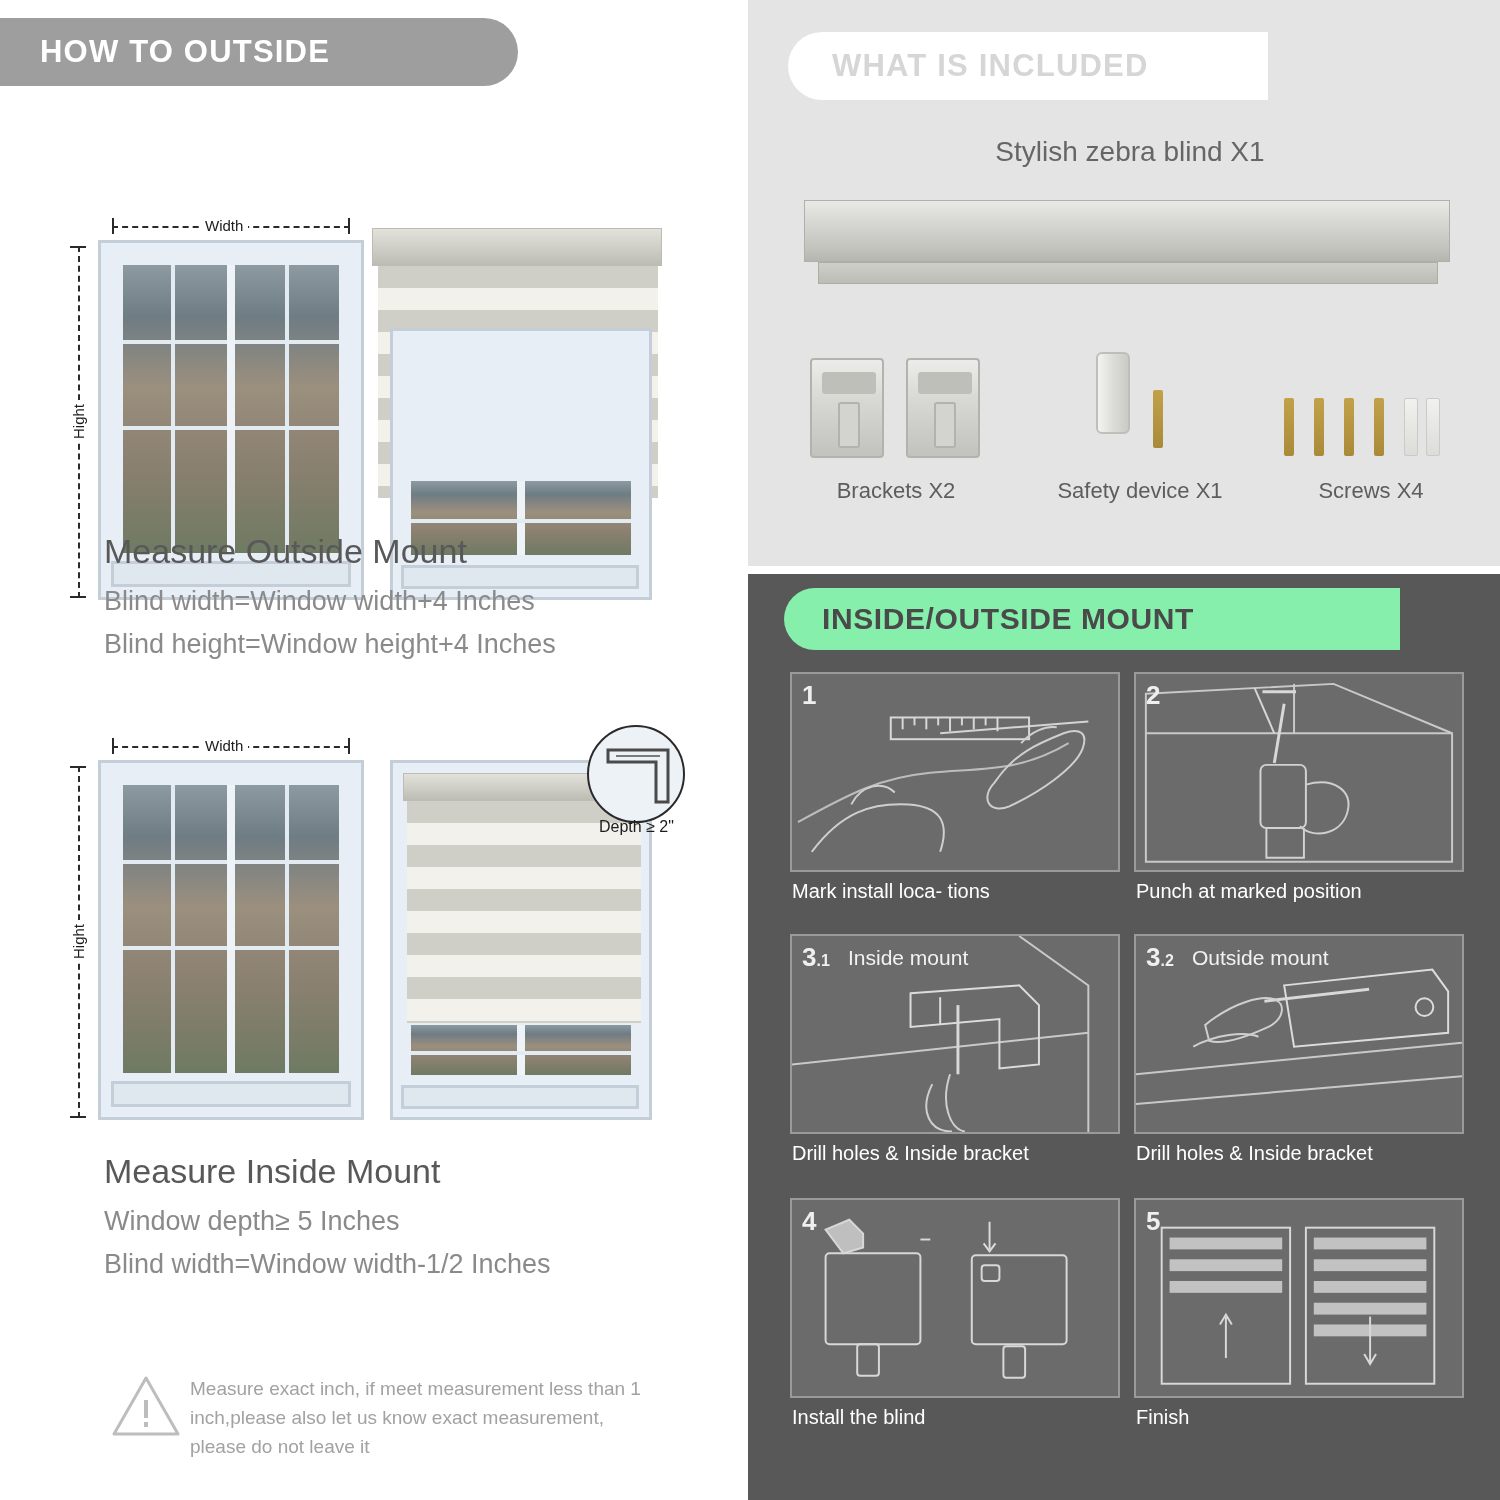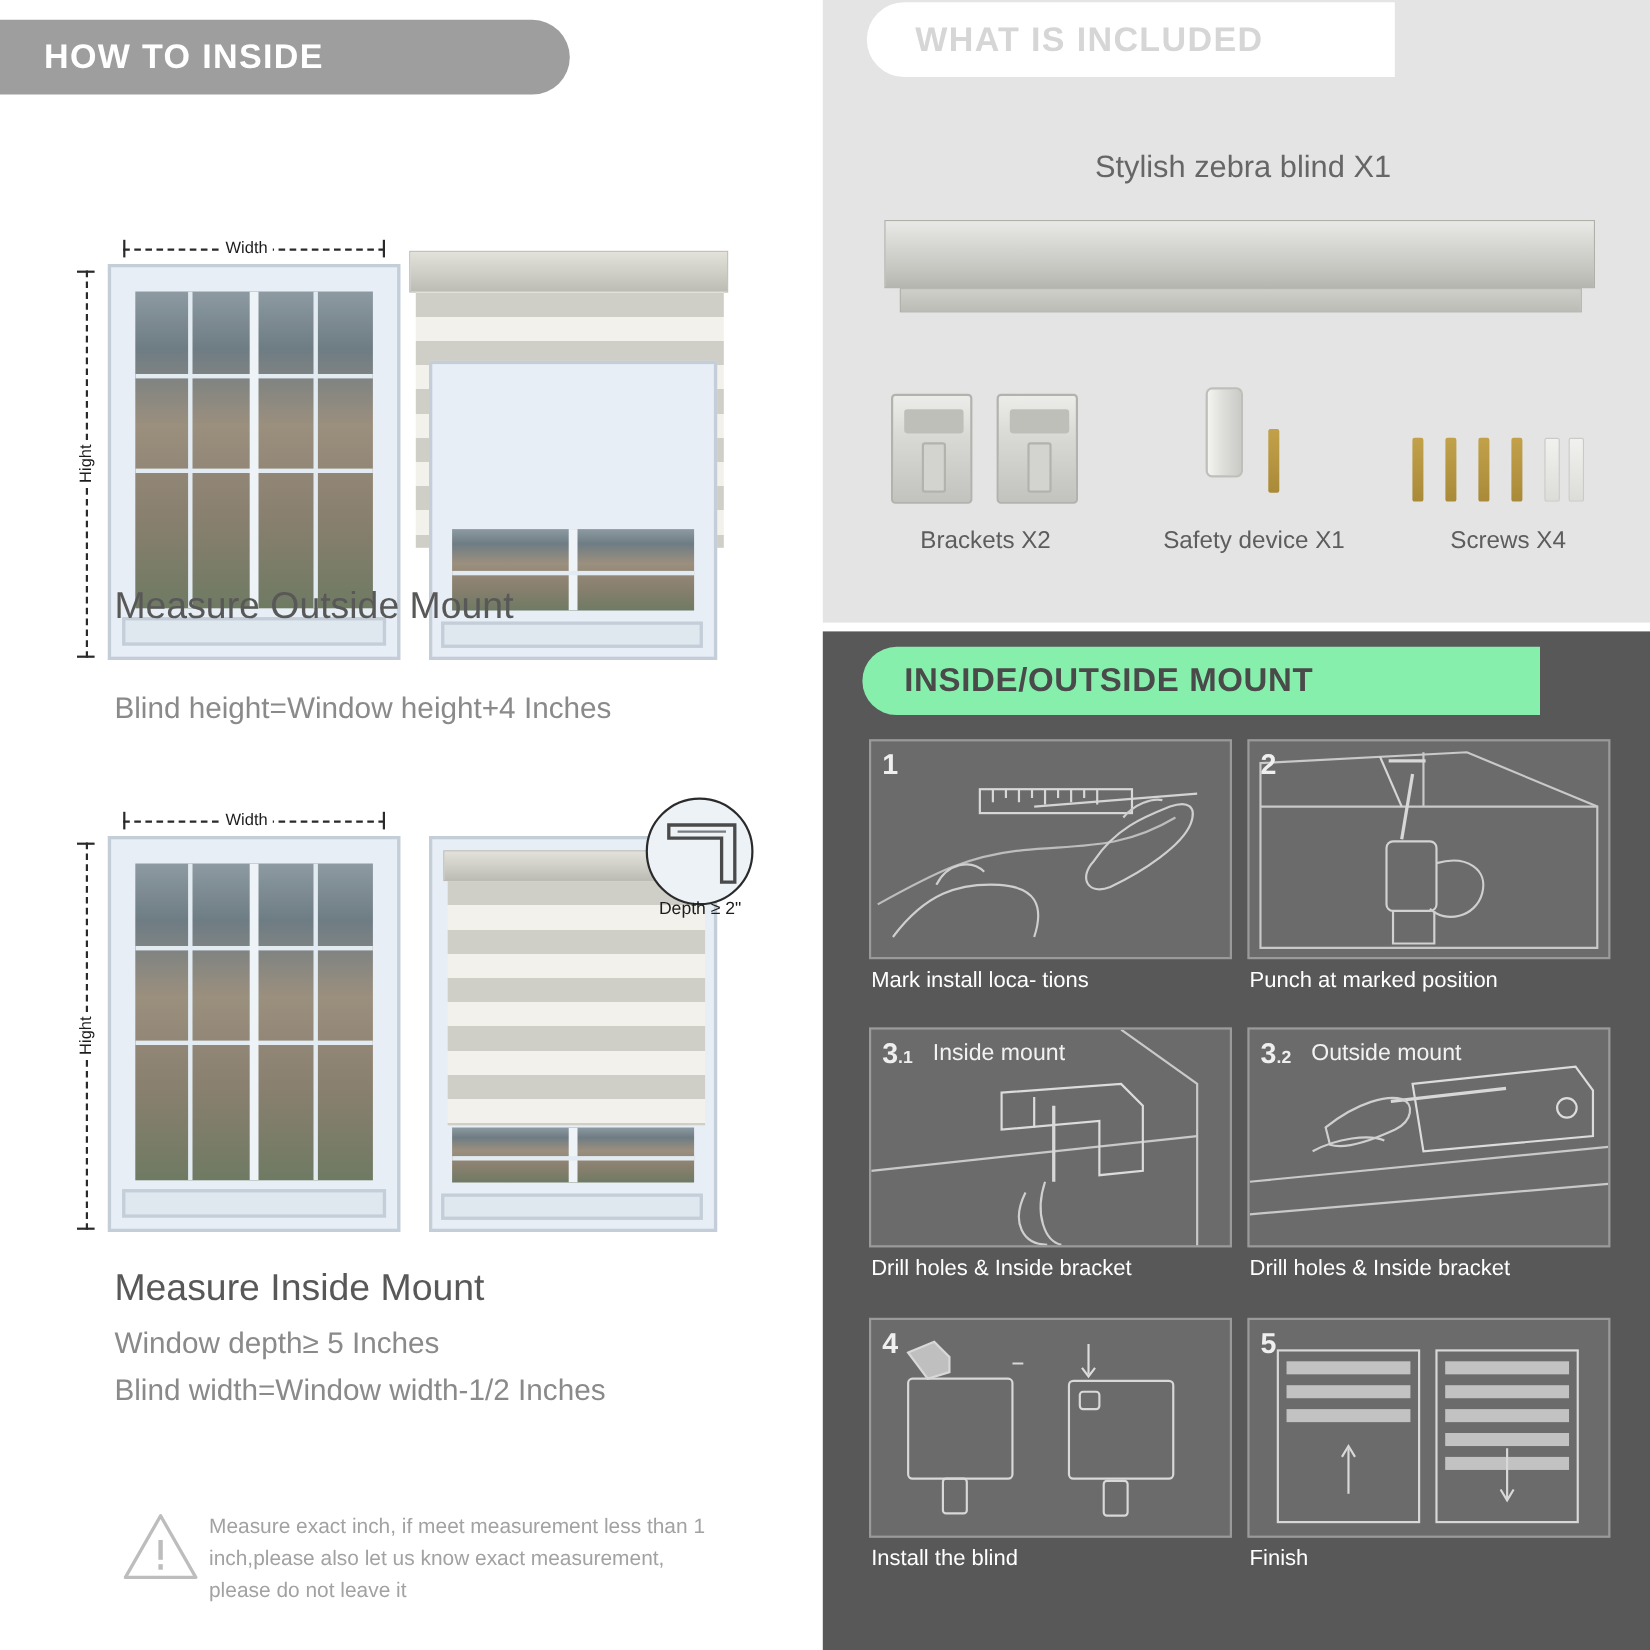--- a/index.html
+++ b/index.html
@@ -168,21 +168,21 @@
 
   
   .right-top {
     position: absolute;
     left: 748px; top: 0;
     width: 752px; height: 566px;
     background: #e4e4e4;
   }
   .banner-right {
     position: absolute;
-    left: 40px; top: 2px;
+    left: 40px; top: 32px;
     width: 480px; height: 68px;
     background: #ffffff;
     border-radius: 34px 0 0 34px;
     display: flex;
     align-items: center;
     padding-left: 44px;
     box-sizing: border-box;
     color: #d6d6d6;
     font-size: 31px;
     font-weight: bold;
@@ -323,21 +323,21 @@
   }
 </style>
 </head>
 <body>
 
 <div class="page">
 
   <div class="left-col">
 
     <div class="banner banner-left">
-      <span>HOW TO INSIDE</span>
+      <span>HOW TO OUTSIDE</span>
     </div>
 
     <div class="illus" style="left:0;top:100px;width:740px;height:420px;">
 
       <div class="dim-line-h" style="left:112px;top:126px;width:238px;"></div>
       <div class="tick-v" style="left:112px;top:118px;height:16px;"></div>
       <div class="tick-v" style="left:348px;top:118px;height:16px;"></div>
       <div class="dim-label" style="left:200px;top:117px;">Width</div>
 
       <div class="dim-line-v" style="left:78px;top:146px;height:352px;"></div>
@@ -361,20 +361,21 @@
       <div class="win-frame" style="left:390px;top:228px;width:262px;height:272px;">
         <div class="win-inner" style="left:18px;top:150px;right:18px;bottom:42px;">
           <div class="mullion-v" style="left:48%;"></div>
           <div class="grid-h" style="top:52%;"></div>
         </div>
         <div class="sill" style="left:8px;bottom:8px;width:238px;height:24px;"></div>
       </div>
     </div>
 
     <div class="sec-title" style="left:104px;top:532px;">Measure Outside Mount</div>
+    <div class="sec-line" style="left:104px;top:586px;">Blind width=Window width+4 Inches</div>
     <div class="sec-line" style="left:104px;top:629px;">Blind height=Window height+4 Inches</div>
 
     <div class="illus" style="left:0;top:720px;width:740px;height:420px;">
 
       <div class="dim-line-h" style="left:112px;top:26px;width:238px;"></div>
       <div class="tick-v" style="left:112px;top:18px;height:16px;"></div>
       <div class="tick-v" style="left:348px;top:18px;height:16px;"></div>
       <div class="dim-label" style="left:200px;top:17px;">Width</div>
 
       <div class="dim-line-v" style="left:78px;top:46px;height:352px;"></div>

